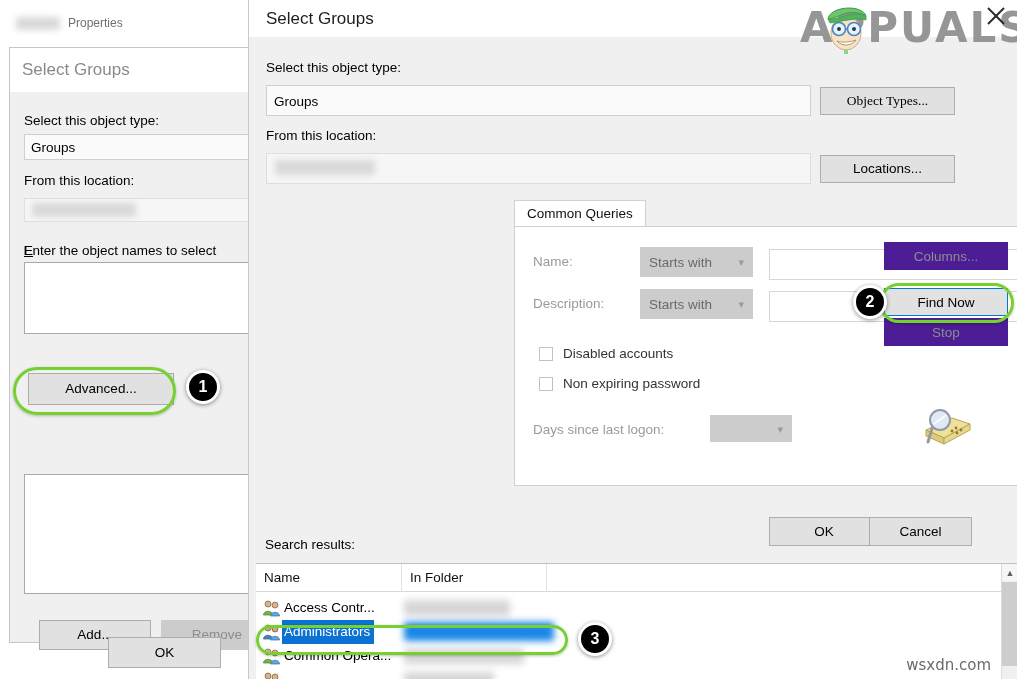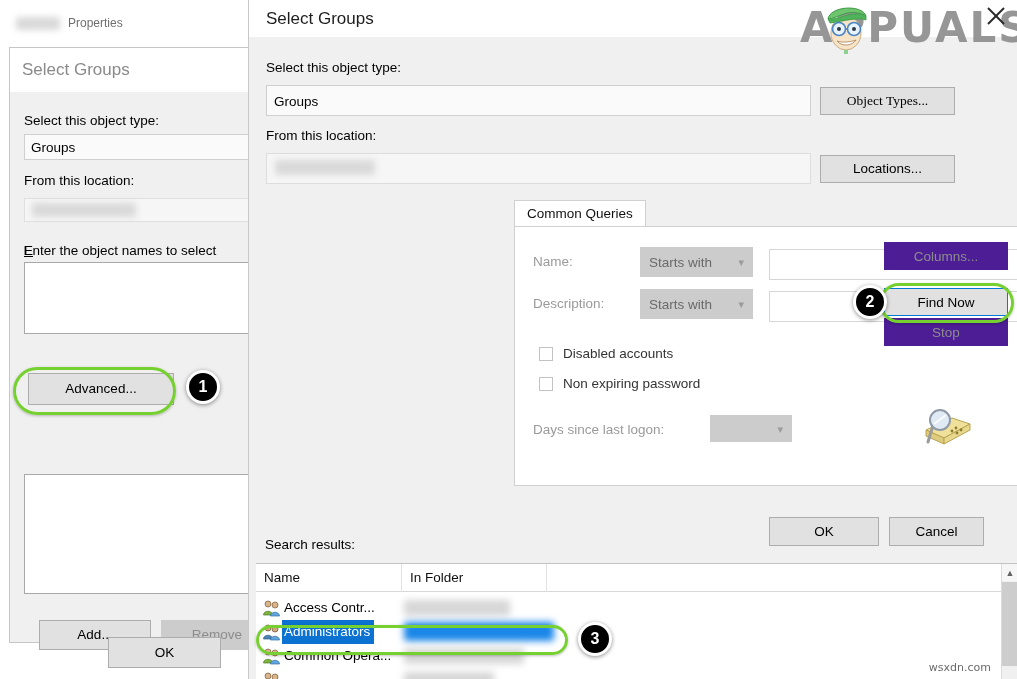--- a/index.html
+++ b/index.html
@@ -355,21 +355,21 @@
     font-family: "DejaVu Sans", sans-serif;
   }
   .close-x {
     position: absolute;
     right: 8px; top: 3px;
     width: 26px; height: 26px;
   }
   .wm-text {
     position: absolute;
     right: 26px; bottom: 5px;
-    font-size: 11px;
+    font-size: 15px;
     color: #6b6b6b;
     white-space: nowrap;
     font-family: "DejaVu Sans", sans-serif;
   }
 </style>
 </head>
 <body>
 
 <div id="root">
 
@@ -474,21 +474,21 @@
         <circle cx="34" cy="25" r="1.4" fill="#8c7a2e"></circle>
         <circle cx="39" cy="27" r="1.4" fill="#8c7a2e"></circle>
         <line x1="16" y1="16" x2="10" y2="36" stroke="#9a9a9a" stroke-width="3" stroke-linecap="round"></line>
         <circle cx="22" cy="14" r="10" fill="#dfeaf5" stroke="#8f9aa6" stroke-width="2"></circle>
         <path d="M16 18 L28 9" stroke="#ffffff" stroke-width="1.6" opacity="0.9"></path>
       </g>
     </svg>
   </div>
 
   <div class="winbtn" style="left:769px; top:517px; width:110px; height:29px;">OK</div>
-  <div class="winbtn" style="left:889px; top:517px; width:95px; height:29px;">Cancel</div>
+  <div class="winbtn" style="left:869px; top:517px; width:103px; height:29px;">Cancel</div>
 
   <div class="results-label">Search results:</div>
 
   <div class="results-box">
     <div class="res-head">
       <div class="col" style="left:8px;">Name</div>
       <div class="col" style="left:154px;">In Folder</div>
       <div class="col-sep" style="left:145px;"></div>
       <div class="col-sep" style="left:290px;"></div>
     </div>

